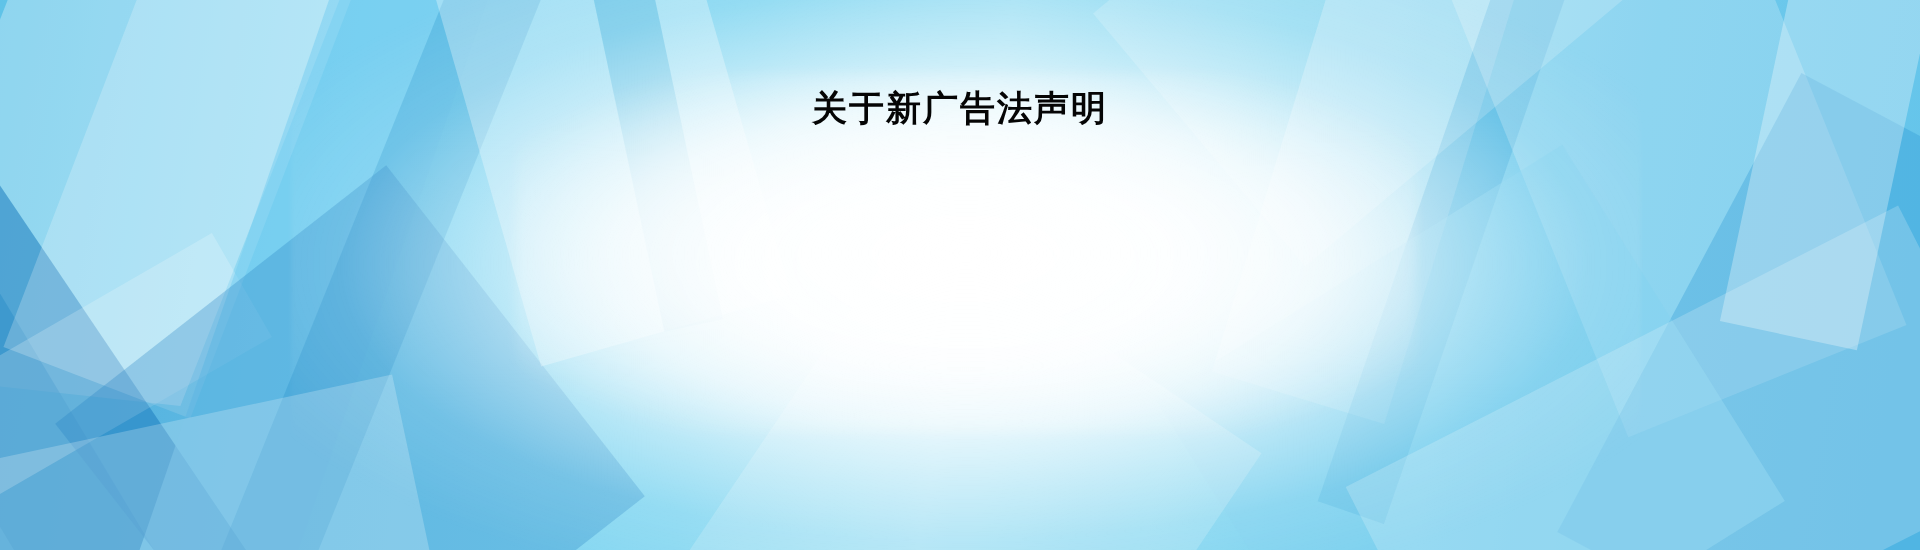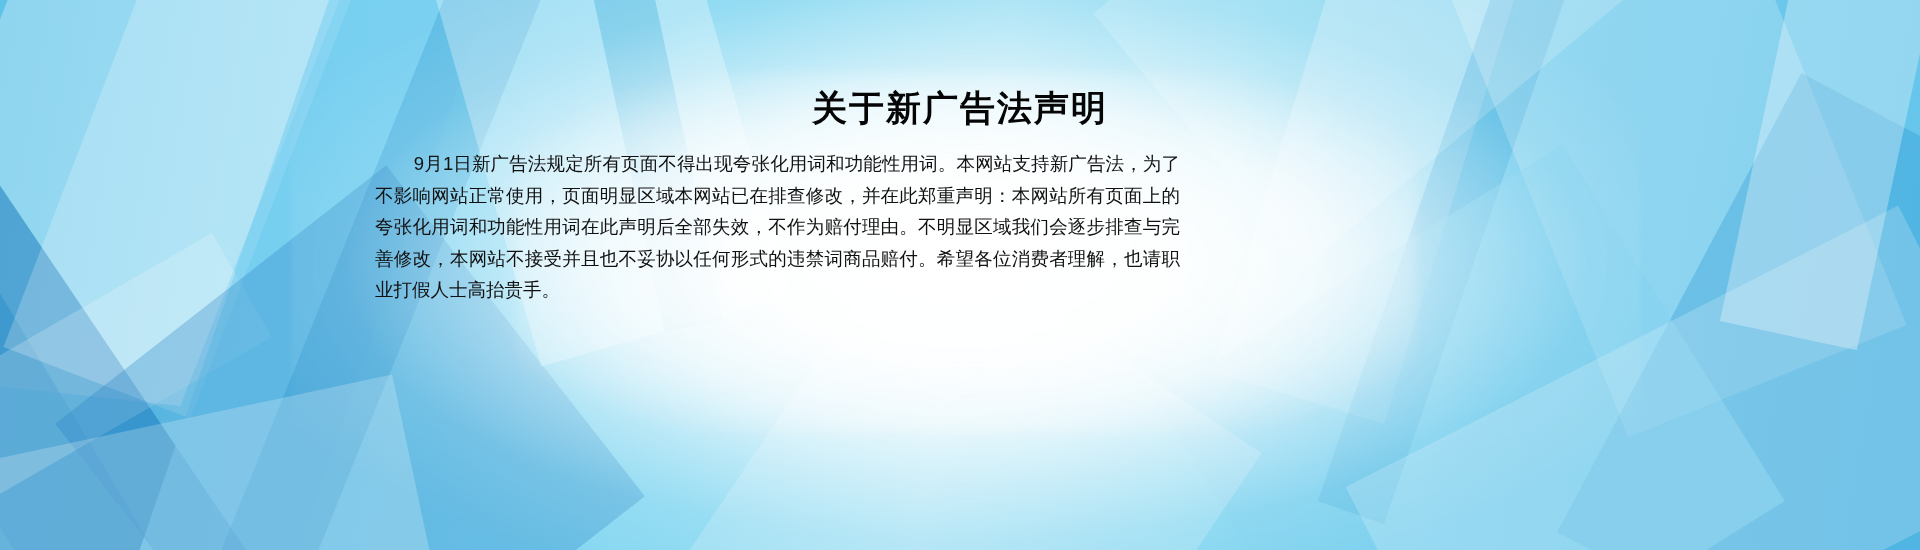--- a/index.html
+++ b/index.html
@@ -139,16 +139,15 @@
   <div class="shape s19"></div>
   <div class="shape s20"></div>
 
   <div class="glow"></div>
   <div class="glow2"></div>
 
   <div class="content">
     <div class="title">关于新广告法声明</div>
 
     <div class="body">
-      <p class="para first">9月1日新广告法规定所有页面不得出现夸张化用词和功能性用词。本网站支持新广告法，为了不影响网站正常使用，页面明显区域本网站已在排查修改，并在此郑重声明：本网站所有页面上的夸张化用词和功能性用词在此声明后全部失效，不作为赔付理由。不明显区域我们会逐步排查与完善修改，本网站不接受并且也不妥协以任何形式的违禁词商品赔付。希望各位消费者理解，也请职业打假人士高抬贵手。</p>
     </div>
   </div>
 </div>
 
 </body></html>

